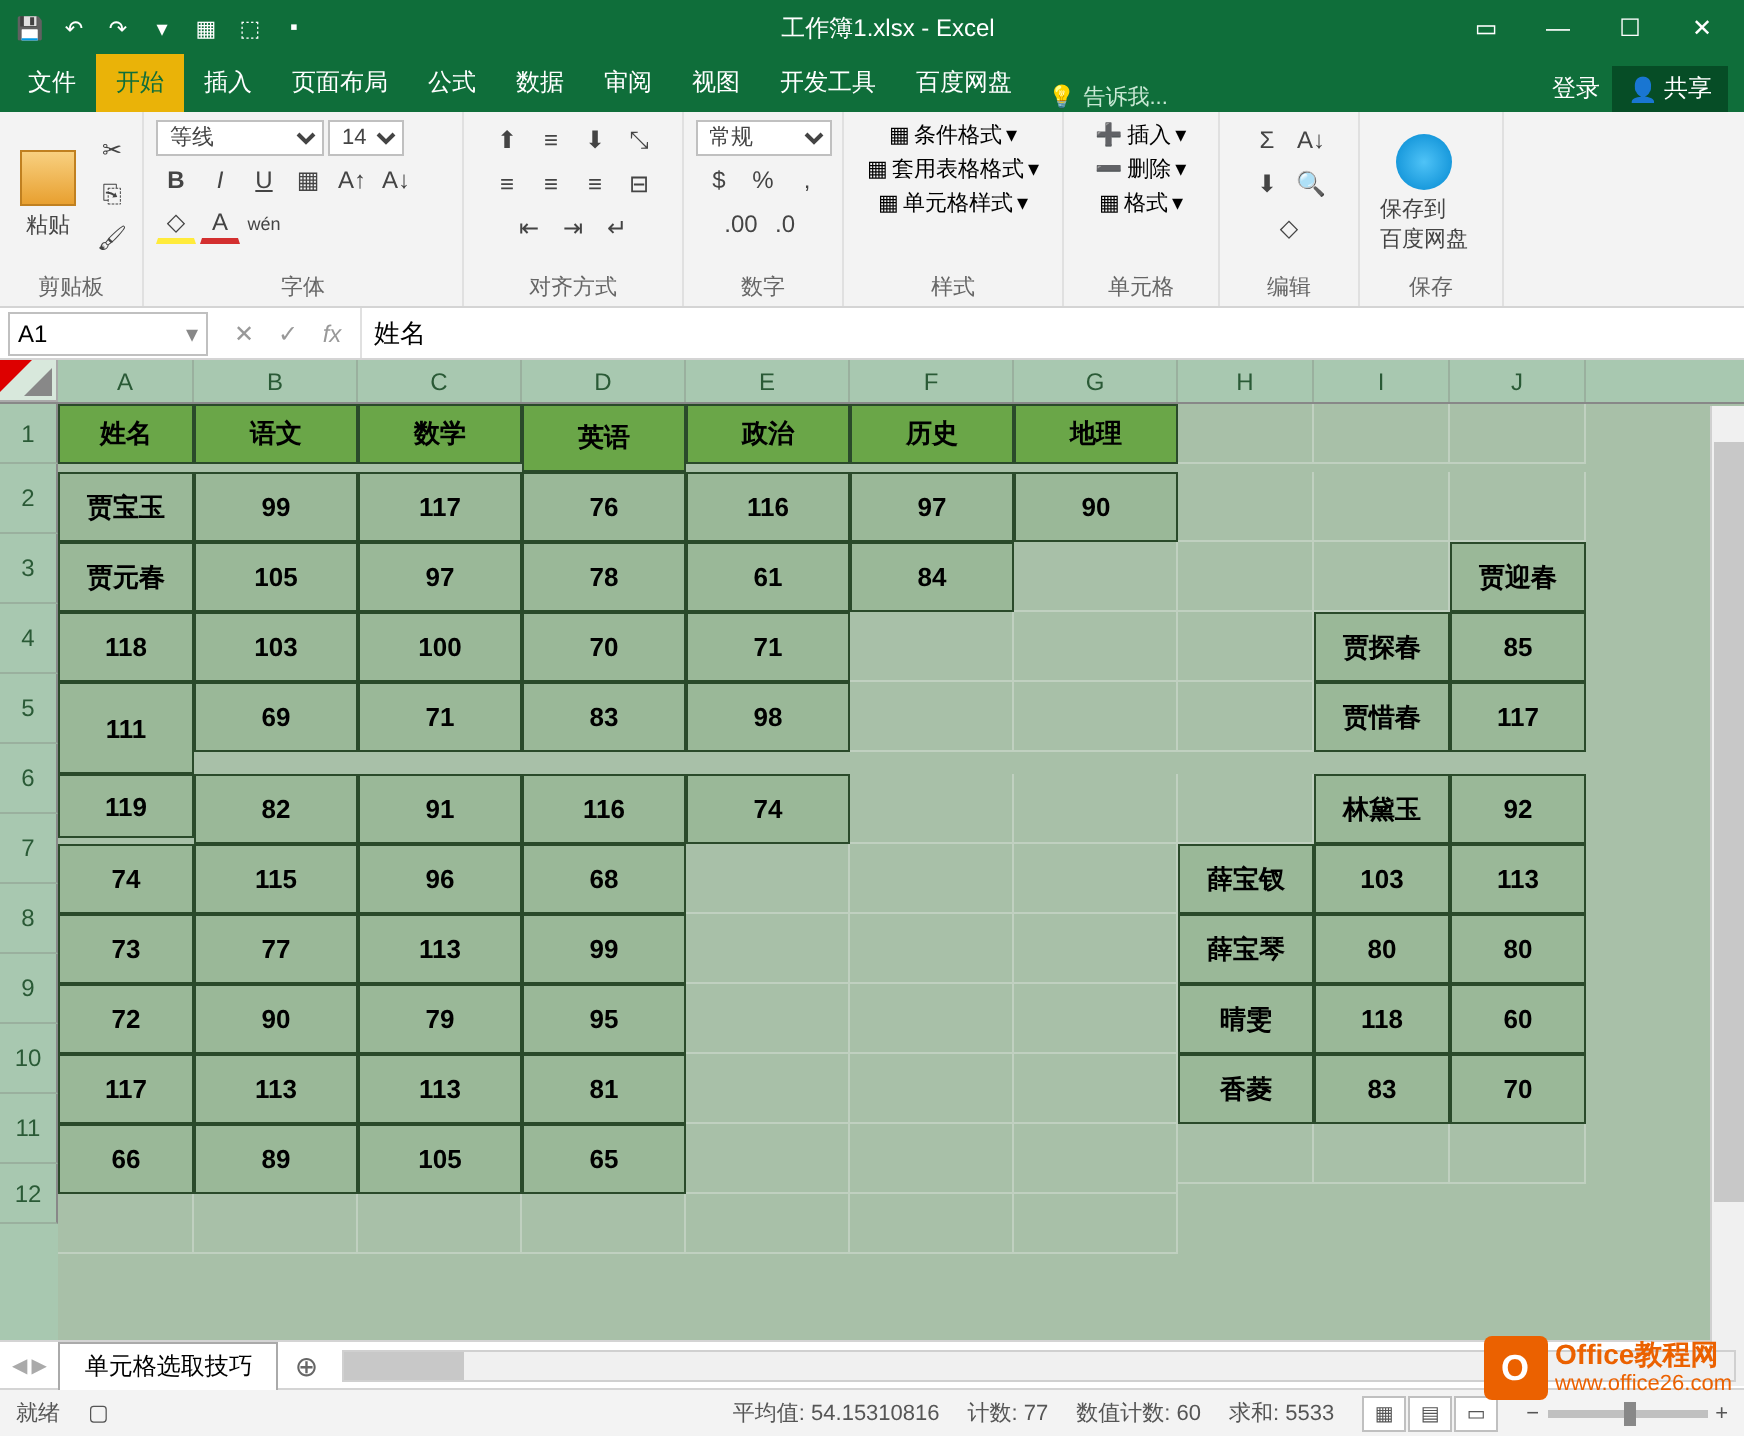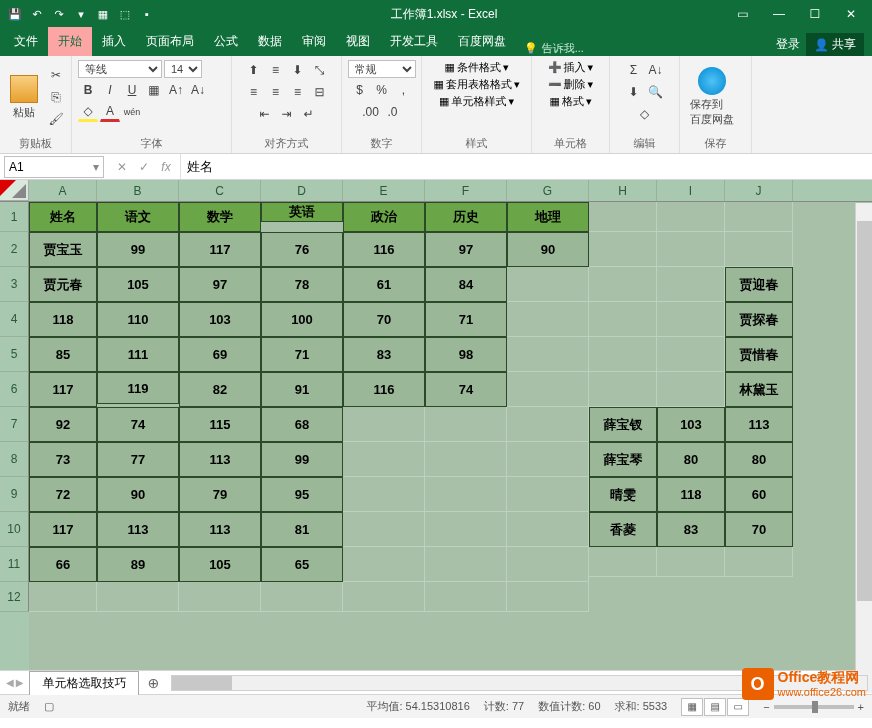--- a/index.html
+++ b/index.html
@@ -9,21 +9,21 @@
 .titlebar { height: 28px; background: #0f6e3a; display: flex; align-items: center; color: #fff; }
 .qat { display: flex; align-items: center; gap: 4px; padding: 0 6px; }
 .qat .ic { width: 18px; height: 18px; display: flex; align-items: center; justify-content: center; cursor: pointer; color: #fff; font-size: 11px; }
 .doc-title { flex: 1; text-align: center; font-size: 12px; }
 .winctrl { display: flex; gap: 2px; padding-right: 4px; }
 .winctrl .ic { width: 34px; height: 24px; display: flex; align-items: center; justify-content: center; cursor: pointer; }
 
 
 .tabs { height: 28px; background: #0f6e3a; display: flex; align-items: flex-end; color: #fff; padding-left: 4px; }
 .tab { padding: 6px 10px; cursor: pointer; font-size: 12px; }
-.tab.active { background: #fca5a5; color: #0f6e3a; }
+.tab.active { background: #eab308; color: #0f6e3a; }
 .tabs-right { margin-left: auto; display: flex; align-items: center; gap: 6px; padding-right: 8px; }
 .share-btn { background: #064d26; padding: 3px 8px; display: flex; align-items: center; gap: 3px; }
 
 
 .ribbon { height: 98px; background: #f3f3f3; border-bottom: 1px solid #d4d4d4; display: flex; }
 .group { border-right: 1px solid #e0e0e0; padding: 4px 6px 2px; display: flex; flex-direction: column; justify-content: space-between; }
 .group-label { text-align: center; font-size: 11px; color: #666; padding-top: 2px; }
 .group-body { flex: 1; display: flex; align-items: center; gap: 4px; }
 .big-btn { display: flex; flex-direction: column; align-items: center; gap: 2px; padding: 2px 4px; cursor: pointer; }
 .big-btn .ico { width: 28px; height: 28px; }
@@ -300,21 +300,21 @@
         <div class="rh" style="height: 35px;">9</div>
         <div class="rh" style="height: 35px;">10</div>
         <div class="rh" style="height: 35px;">11</div>
         <div class="rh" style="height: 30px;">12</div>
       </div>
     <div class="cells">
       <div class="cells-inner" id="cells-inner" style="grid-template-columns: 68px 82px 82px 82px 82px 82px 82px 68px 68px 68px;">
           <div class="cell hdr" style="height: 30px;">姓名</div>
           <div class="cell hdr" style="height: 30px;">语文</div>
           <div class="cell hdr" style="height: 30px;">数学</div>
-          <div class="cell hdr" style="height: 20px;">英语</div>
+          <div class="cell hdr" style="height: 34px;">英语</div>
           <div class="cell hdr" style="height: 30px;">政治</div>
           <div class="cell hdr" style="height: 30px;">历史</div>
           <div class="cell hdr" style="height: 30px;">地理</div>
           <div class="cell empty" style="height: 30px;"></div>
           <div class="cell empty" style="height: 30px;"></div>
           <div class="cell empty" style="height: 30px;"></div>
           <div class="cell dat" style="height: 35px;">贾宝玉</div>
           <div class="cell dat" style="height: 35px;">99</div>
           <div class="cell dat" style="height: 35px;">117</div>
           <div class="cell dat" style="height: 35px;">76</div>
@@ -328,31 +328,30 @@
           <div class="cell dat" style="height: 35px;">105</div>
           <div class="cell dat" style="height: 35px;">97</div>
           <div class="cell dat" style="height: 35px;">78</div>
           <div class="cell dat" style="height: 35px;">61</div>
           <div class="cell dat" style="height: 35px;">84</div>
           <div class="cell empty" style="height: 35px;"></div>
           <div class="cell empty" style="height: 35px;"></div>
           <div class="cell empty" style="height: 35px;"></div>
           <div class="cell dat" style="height: 35px;">贾迎春</div>
           <div class="cell dat" style="height: 35px;">118</div>
-          <div class="cell dat" style="height: 35px;">110</div>
           <div class="cell dat" style="height: 35px;">103</div>
           <div class="cell dat" style="height: 35px; text-align: center;">100</div>
           <div class="cell dat" style="height: 35px;">70</div>
           <div class="cell dat" style="height: 35px;">71</div>
           <div class="cell empty" style="height: 35px;"></div>
           <div class="cell empty" style="height: 35px;"></div>
           <div class="cell empty" style="height: 35px;"></div>
           <div class="cell dat" style="height: 35px;">贾探春</div>
           <div class="cell dat" style="height: 35px;">85</div>
-          <div class="cell dat" style="height: 35px;">111</div>
+          <div class="cell dat" style="height: 46px;">111</div>
           <div class="cell dat" style="height: 35px;">69</div>
           <div class="cell dat" style="height: 35px;">71</div>
           <div class="cell dat" style="height: 35px;">83</div>
           <div class="cell dat" style="height: 35px;">98</div>
           <div class="cell empty" style="height: 35px;"></div>
           <div class="cell empty" style="height: 35px;"></div>
           <div class="cell empty" style="height: 35px;"></div>
           <div class="cell dat" style="height: 35px;">贾惜春</div>
           <div class="cell dat" style="height: 35px;">117</div>
           <div class="cell dat" style="height: 32px;">119</div>
@@ -360,20 +359,21 @@
           <div class="cell dat" style="height: 35px;">91</div>
           <div class="cell dat" style="height: 35px;">116</div>
           <div class="cell dat" style="height: 35px;">74</div>
           <div class="cell empty" style="height: 35px;"></div>
           <div class="cell empty" style="height: 35px;"></div>
           <div class="cell empty" style="height: 35px;"></div>
           <div class="cell dat" style="height: 35px;">林黛玉</div>
           <div class="cell dat" style="height: 35px;">92</div>
           <div class="cell dat" style="height: 35px;">74</div>
           <div class="cell dat" style="height: 35px;">115</div>
+          <div class="cell dat" style="height: 35px;">96</div>
           <div class="cell dat" style="height: 35px;">68</div>
           <div class="cell empty" style="height: 35px;"></div>
           <div class="cell empty" style="height: 35px;"></div>
           <div class="cell empty" style="height: 35px;"></div>
           <div class="cell dat" style="height: 35px;">薛宝钗</div>
           <div class="cell dat" style="height: 35px;">103</div>
           <div class="cell dat" style="height: 35px;">113</div>
           <div class="cell dat" style="height: 35px;">73</div>
           <div class="cell dat" style="height: 35px;">77</div>
           <div class="cell dat" style="height: 35px;">113</div>

